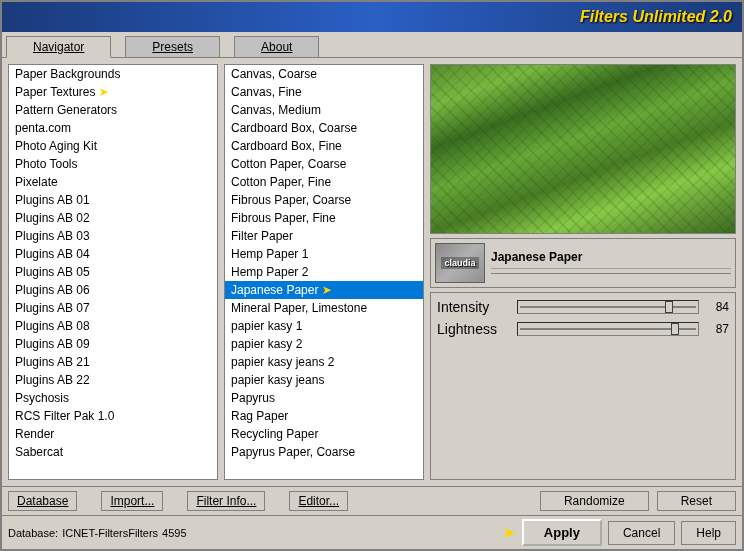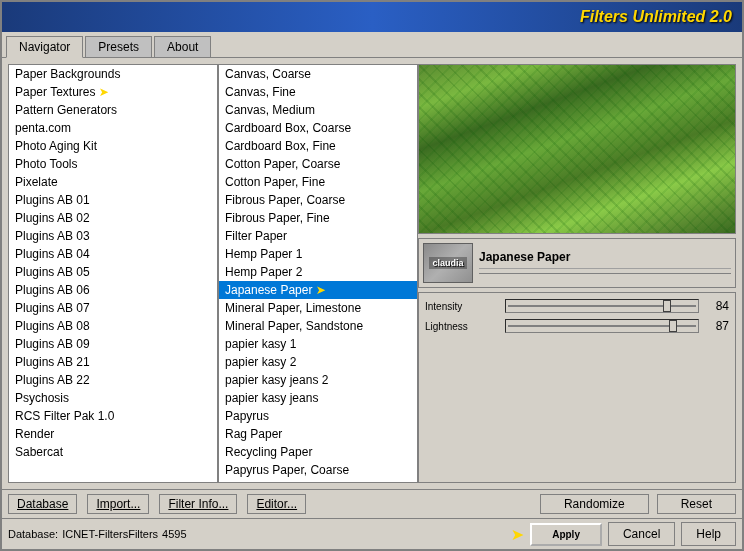--- a/index.html
+++ b/index.html
@@ -34,37 +34,39 @@
       font-style: italic;
       text-shadow: 1px 1px 2px #000;
     }
     .tabs-row {
       background: #d4d0c8;
       display: flex;
       padding: 4px 4px 0 4px;
       border-bottom: 1px solid #808080;
     }
     .tab {
-      padding: 3px 12px;
+      padding: 3px 26px;
       border: 1px solid #808080;
       border-bottom: none;
       background: #c0c0c0;
       cursor: pointer;
-      margin-right: 2px;
-      font-size: 12px;
+      margin-right: 14px;
+      font-size: 12px;
+      text-decoration: underline;
     }
     .tab.active {
       background: #d4d0c8;
       border-bottom: 1px solid #d4d0c8;
       margin-bottom: -1px;
     }
     .main-content {
       display: flex;
       flex: 1;
       padding: 6px;
+      gap: 6px;
       overflow: hidden;
       justify-content: space-between;
     }
     .left-panel {
       width: 210px;
       display: flex;
       flex-direction: column;
       border: 1px solid #808080;
       background: #fff;
       overflow: hidden;
@@ -155,21 +157,21 @@
       padding: 6px;
       flex: 1;
     }
     .param-row {
       display: flex;
       align-items: center;
       margin-bottom: 6px;
     }
     .param-label {
       width: 80px;
-      font-size: 10px;
+      font-size: 14px;
     }
     .param-slider {
       flex: 1;
       height: 14px;
       background: #d4d0c8;
       border: 1px inset #808080;
       position: relative;
       cursor: pointer;
     }
     .slider-track {
@@ -193,21 +195,21 @@
     .param-value {
       width: 30px;
       text-align: right;
       font-size: 12px;
     }
     .bottom-toolbar {
       display: flex;
       padding: 4px 6px;
       background: #d4d0c8;
       border-top: 1px solid #808080;
-      gap: 10px;
+      gap: 24px;
       align-items: center;
     }
     .toolbar-btn {
       padding: 2px 8px;
       background: #d4d0c8;
       border: 1px solid #808080;
       cursor: pointer;
       font-size: 12px;
       text-decoration: underline;
     }
@@ -239,21 +241,21 @@
       margin-left: auto;
       display: flex;
       gap: 6px;
       align-items: center;
     }
     .apply-btn {
       padding: 4px 20px;
       background: #d4d0c8;
       border: 2px outset #fff;
       cursor: pointer;
-      font-size: 10px;
+      font-size: 13px;
       font-weight: bold;
       position: relative;
     }
     .cancel-btn, .help-btn {
       padding: 4px 14px;
       background: #d4d0c8;
       border: 1px solid #808080;
       cursor: pointer;
       font-size: 12px;
     }
@@ -354,21 +356,20 @@
         <div class="list-item">Cardboard Box, Fine</div>
         <div class="list-item">Cotton Paper, Coarse</div>
         <div class="list-item">Cotton Paper, Fine</div>
         <div class="list-item">Fibrous Paper, Coarse</div>
         <div class="list-item">Fibrous Paper, Fine</div>
         <div class="list-item">Filter Paper</div>
         <div class="list-item">Hemp Paper 1</div>
         <div class="list-item">Hemp Paper 2</div>
         <div class="list-item selected">Japanese Paper <span style="color:#ffd700;font-size:12px;">➤</span></div>
         <div class="list-item">Mineral Paper, Limestone</div>
-        <div class="list-item">Mineral Paper, Sandstone</div>
         <div class="list-item">papier kasy 1</div>
         <div class="list-item">papier kasy 2</div>
         <div class="list-item">papier kasy jeans 2</div>
         <div class="list-item">papier kasy jeans</div>
         <div class="list-item">Papyrus</div>
         <div class="list-item">Rag Paper</div>
         <div class="list-item">Recycling Paper</div>
         <div class="list-item">Papyrus Paper, Coarse</div>
 
       </div>

